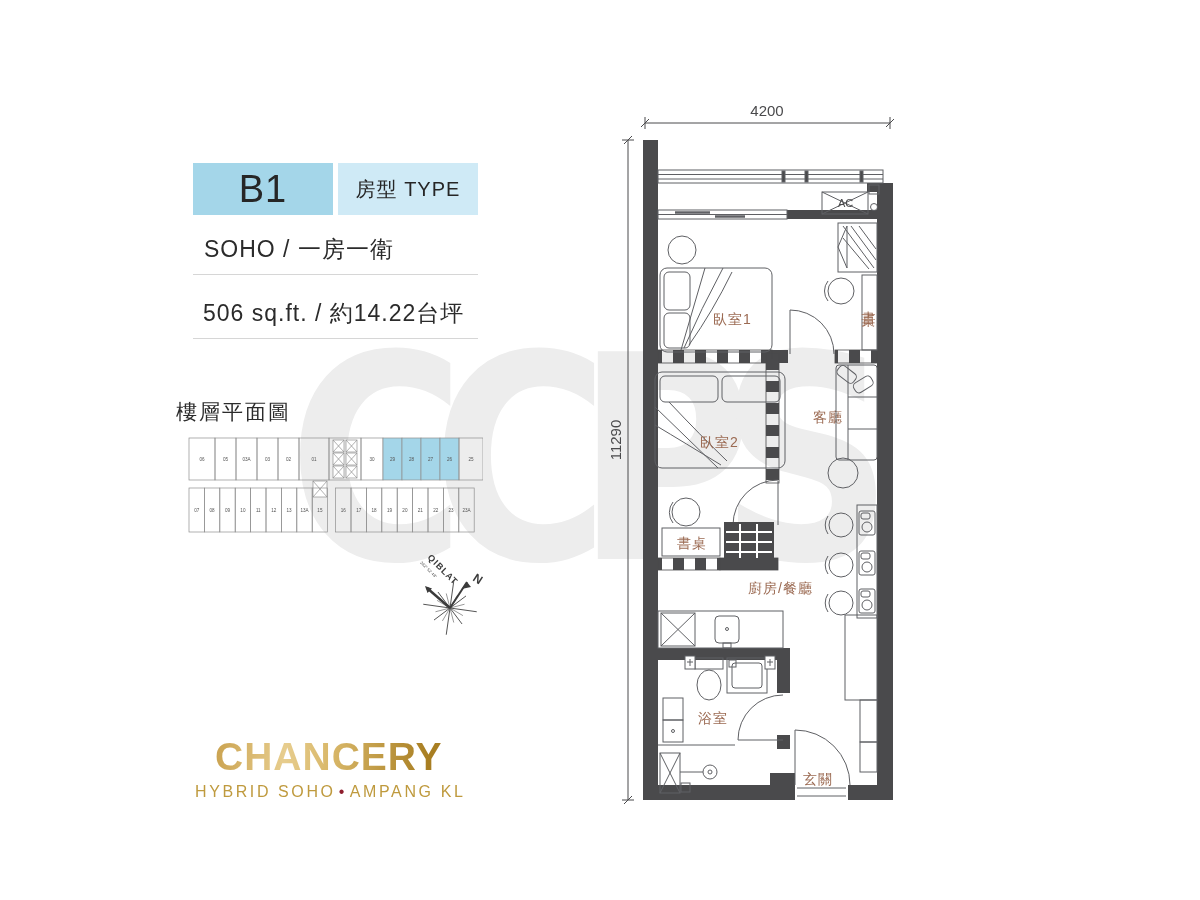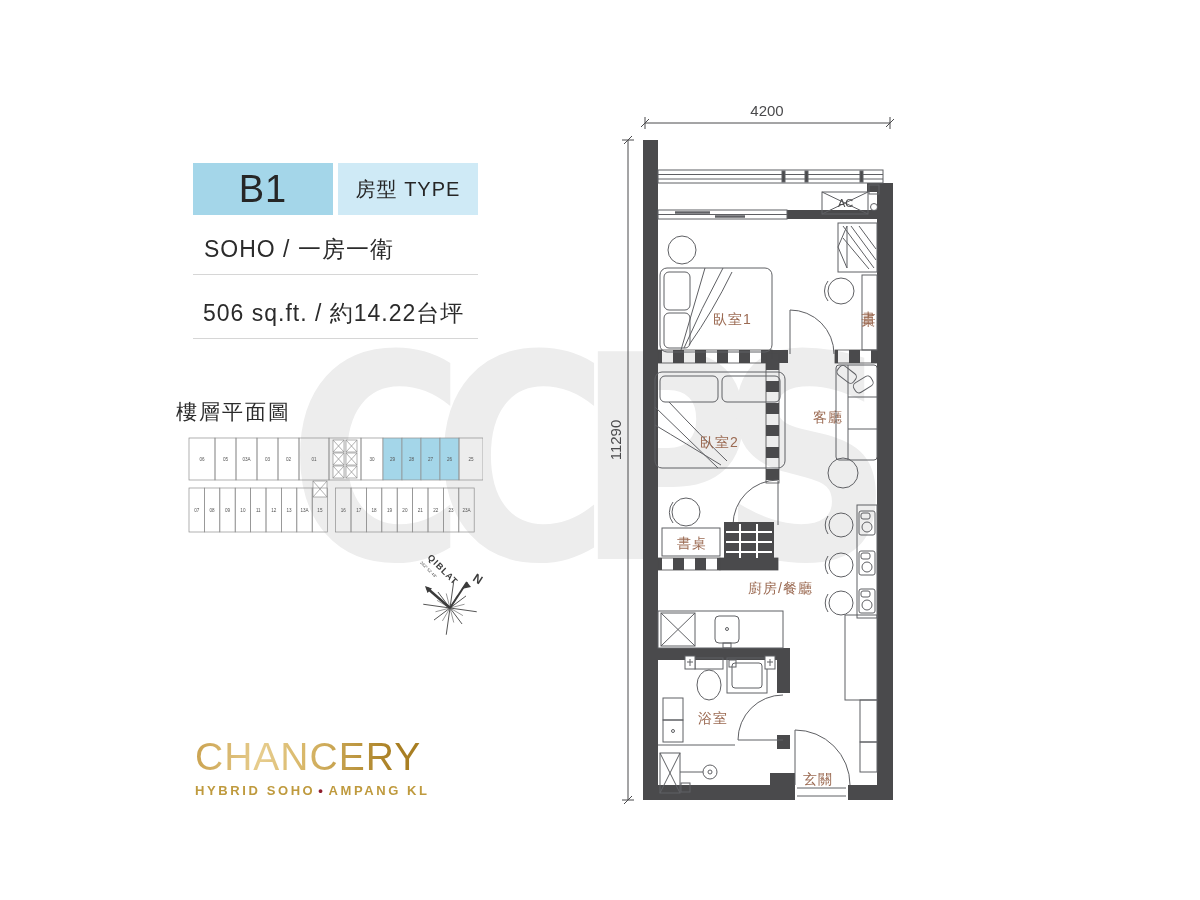--- a/index.html
+++ b/index.html
@@ -17,24 +17,24 @@
               font-size:38px;font-weight:400;letter-spacing:1px;color:#262626;}
   #badge-type{left:338px;top:163px;width:140px;height:52px;background:#cfeaf6;
               display:flex;align-items:center;justify-content:center;
               font-size:20px;color:#262626;letter-spacing:1px;}
   #layout-line{left:204px;top:234px;font-size:23px;letter-spacing:1px;}
   #area-line{left:203px;top:298px;font-size:23px;letter-spacing:1px;}
   .divider{left:193px;width:285px;height:1px;background:#d6d6d6;}
   #keyplan-title{left:176px;top:398px;font-size:21px;letter-spacing:2px;font-weight:500;font-family:Liberation Serif, serif;}
   
   #brand{left:195px;top:736px;}
-  #brand-name{font-size:39px;font-weight:400;letter-spacing:1px;line-height:1.1;
+  #brand-name{font-size:39px;font-weight:700;letter-spacing:1px;line-height:1.1;
               background:linear-gradient(95deg,#caa24f 0%,#e7cd8e 28%,#d9b86a 46%,#a87e22 85%);
-              -webkit-background-clip:text;background-clip:text;color:transparent;}
-  #brand-tagline{margin-top:4px;font-size:13px;font-weight:700;letter-spacing:2.6px;color:#bf9a3e;}
+              -webkit-background-clip:text;background-clip:text;color:transparent;margin-left:20px;}
+  #brand-tagline{margin-top:4px;font-size:16px;font-weight:400;letter-spacing:2.6px;color:#bf9a3e;}
   #brand-tagline .dot{color:#8e1d2d;margin:0 3px;}
   svg text{font-family:"Liberation Sans","DejaVu Sans",sans-serif;}
   .roomlbl{fill:#9b6a52;font-size:14px;letter-spacing:1px;}
   .dimtxt{fill:#4a4a4c;font-size:15px;}
   .thin{stroke:#5f6064;stroke-width:1;fill:none;}
   .wall{fill:#4a4a4c;}
 </style>
 </head>
 <body>
 

